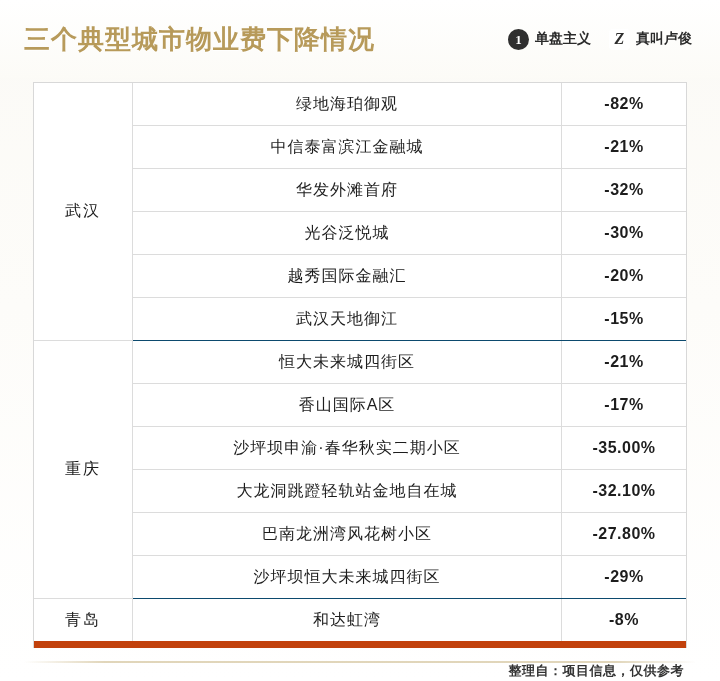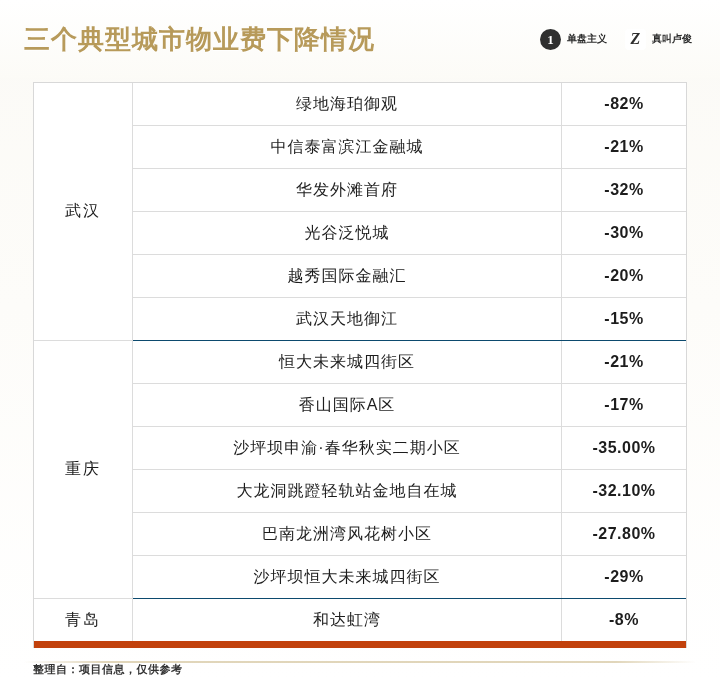--- a/index.html
+++ b/index.html
@@ -67,21 +67,21 @@
   }
   .brand-mark.square {
     border-radius: 4px;
     background: #ffffff;
     color: #2f2f2f;
     font-size: 16px;
     font-family: "Liberation Serif", serif;
     font-style: italic;
   }
   .brand-name {
-    font-size: 10px;
+    font-size: 14px;
     font-weight: bold;
     color: #2b2b2b;
     white-space: nowrap;
     font-family: Liberation Mono, monospace;
   }
 
   
   .table-wrap {
     margin: 4px 33px 0 33px;
     border: 1px solid #d8d8d8;
@@ -123,21 +123,22 @@
   tr.group-end td {
     border-bottom: 1px solid #0c4a6e;
   }
   tr.last-row td {
     border-bottom: 7px solid #c2410c;
   }
 
   
   .footer {
     margin: 14px 36px 0 33px;
-    font-size: 11px;
+    text-align: right;
+    font-size: 13px;
     font-weight: bold;
     color: #333333;
     letter-spacing: 0.5px;
   }
   .bottom-rule {
     position: absolute;
     left: 24px;
     right: 24px;
     bottom: 18px;
     height: 2px;

